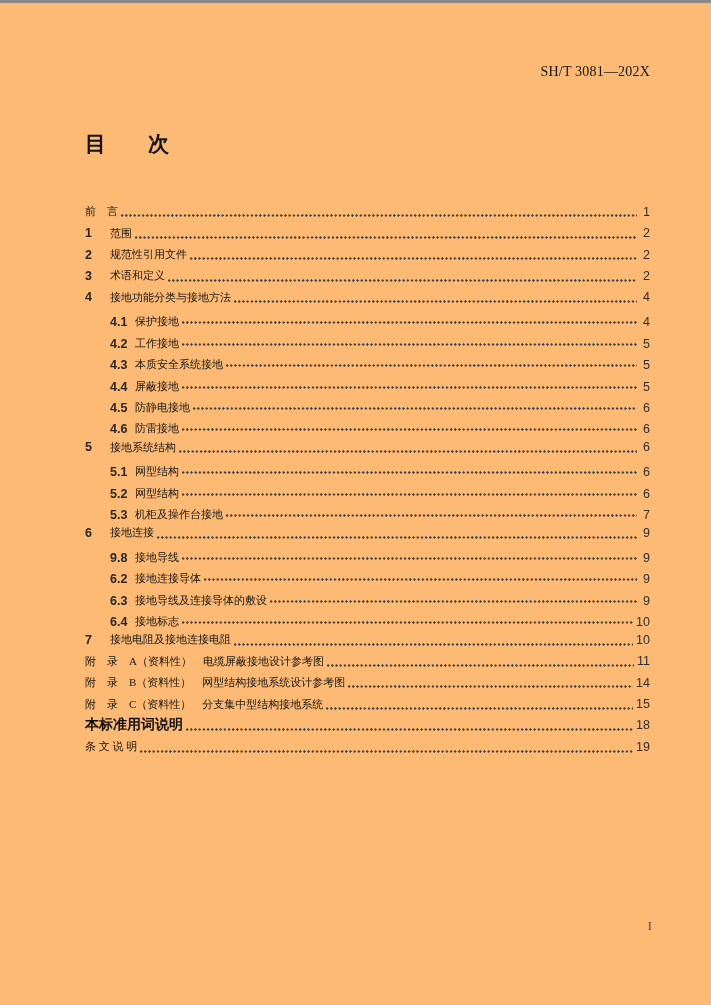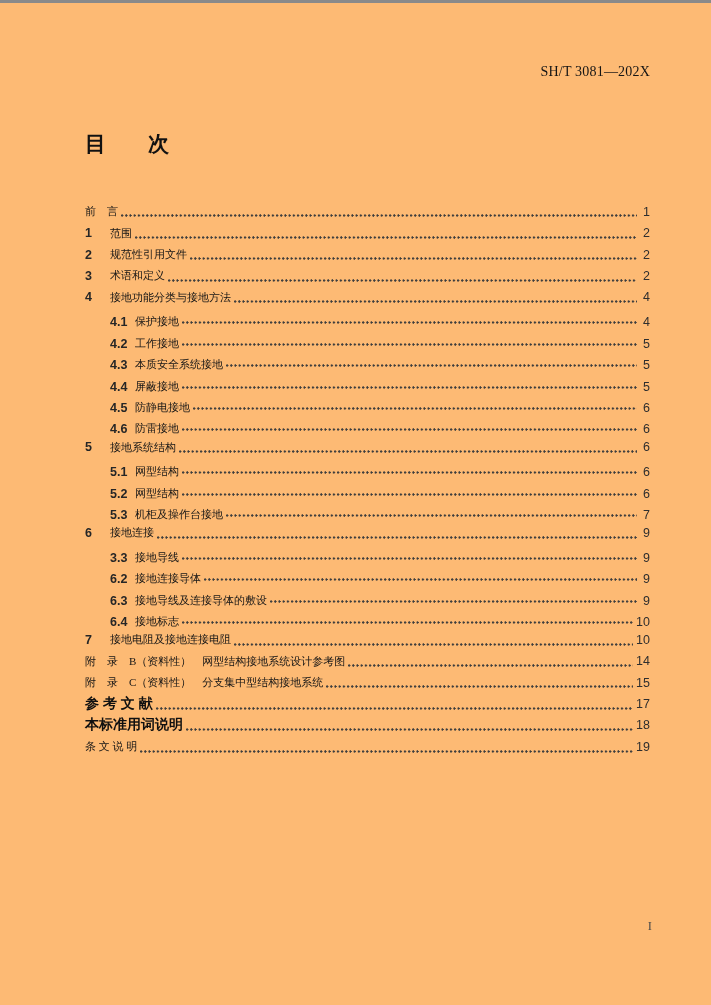--- a/index.html
+++ b/index.html
@@ -200,21 +200,21 @@
         <span class="leader"></span>
         <span class="page-num">7</span>
       </div>
       <div class="toc-row level-0">
         <span class="num">6</span>
         <span class="label">接地连接</span>
         <span class="leader"></span>
         <span class="page-num">9</span>
       </div>
       <div class="toc-row level-1">
-        <span class="num">3.3</span>
+        <span class="num">9.8</span>
         <span class="label">接地导线</span>
         <span class="leader"></span>
         <span class="page-num">9</span>
       </div>
       <div class="toc-row level-1">
         <span class="num">6.2</span>
         <span class="label">接地连接导体</span>
         <span class="leader"></span>
         <span class="page-num">9</span>
       </div>
@@ -230,33 +230,33 @@
         <span class="leader"></span>
         <span class="page-num">10</span>
       </div>
       <div class="toc-row level-0">
         <span class="num">7</span>
         <span class="label">接地电阻及接地连接电阻</span>
         <span class="leader"></span>
         <span class="page-num">10</span>
       </div>
       <div class="toc-row level-0">
+        <span class="label">附　录　A（资料性）　电缆屏蔽接地设计参考图</span>
+        <span class="leader"></span>
+        <span class="page-num">11</span>
+      </div>
+      <div class="toc-row level-0">
         <span class="label">附　录　B（资料性）　网型结构接地系统设计参考图</span>
         <span class="leader"></span>
         <span class="page-num">14</span>
       </div>
       <div class="toc-row level-0">
         <span class="label">附　录　C（资料性）　分支集中型结构接地系统</span>
         <span class="leader"></span>
         <span class="page-num">15</span>
-      </div>
-      <div class="toc-row level-0 bold">
-        <span class="label">参 考 文 献</span>
-        <span class="leader"></span>
-        <span class="page-num">17</span>
       </div>
       <div class="toc-row level-0 bold">
         <span class="label">本标准用词说明</span>
         <span class="leader"></span>
         <span class="page-num">18</span>
       </div>
       <div class="toc-row level-0">
         <span class="label">条 文 说 明</span>
         <span class="leader"></span>
         <span class="page-num">19</span>

